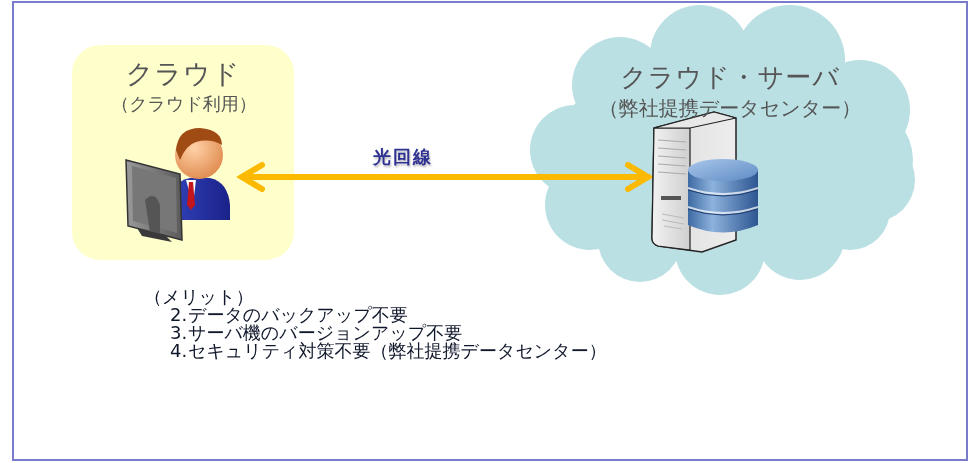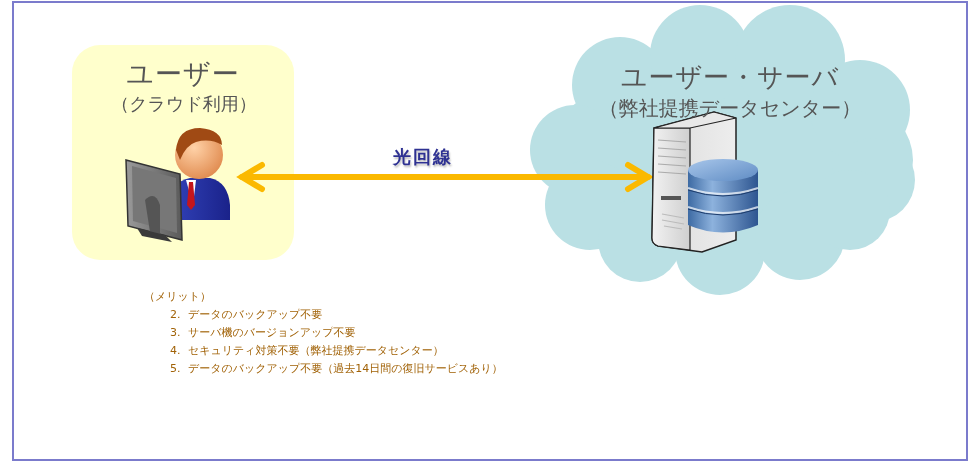--- a/index.html
+++ b/index.html
@@ -11,37 +11,37 @@
                 background: #ffffcc; border-radius: 28px; }
     .user-title { position: absolute; left: 72px; top: 56px; width: 222px; text-align: center;
                   font-size: 27px; color: #555555; letter-spacing: 1px; }
     .user-sub { position: absolute; left: 72px; top: 92px; width: 224px; text-align: center;
                 font-size: 18px; color: #555555; }
     .cloud { position: absolute; left: 0; top: 0; width: 970px; height: 463px; }
     .server-title { position: absolute; left: 560px; top: 60px; width: 340px; text-align: center;
                     font-size: 26px; color: #555555; letter-spacing: 1px; }
     .server-sub { position: absolute; left: 560px; top: 95px; width: 340px; text-align: center;
                   font-size: 20px; color: #555555; }
-    .line-label { position: absolute; left: 368px; top: 145px; width: 110px; text-align: center;
+    .line-label { position: absolute; left: 348px; top: 145px; width: 110px; text-align: center;
                   font-size: 18px; font-weight: bold; color: #2e3192;
                   text-shadow: 1px 2px 2px rgba(0,0,0,0.25); letter-spacing: 2px; }
-    .merits { position: absolute; left: 150px; top: 288px; font-size: 11px; color: #a16207;
+    .merits { position: absolute; left: 150px; top: 288px; font-size: 18px; color: #0f172a;
               line-height: 18px; }
     .merits .hdr { margin-left: -6px; }
     .merits .item { padding-left: 20px; white-space: nowrap; }
     .merits .num { display: inline-block; width: 18px; }
     svg { position: absolute; left: 0; top: 0; }
   </style>
 </head>
 <body>
 
 <div class="frame"></div>
 
 <div class="user-box"></div>
-<div class="user-title">ユーザー</div>
+<div class="user-title">クラウド</div>
 <div class="user-sub">（クラウド利用）</div>
 
 <svg class="cloud" width="970" height="463" viewBox="0 0 970 463">
   <defs>
     <linearGradient id="dbg" x1="0" x2="1" y1="0" y2="0">
       <stop offset="0" stop-color="#3d6aa3"></stop>
       <stop offset="0.35" stop-color="#8db2dd"></stop>
       <stop offset="1" stop-color="#2d5590"></stop>
     </linearGradient>
     <linearGradient id="dbtop" x1="0" x2="1" y1="0" y2="1">
@@ -125,24 +125,23 @@
 
     <path d="M688,170 L688,225 Q723,240 758,225 L758,170 Z" fill="url(#dbg)"></path>
     <ellipse cx="723" cy="170" rx="35" ry="11" fill="url(#dbtop)"></ellipse>
     <path d="M688,188 Q723,200 758,188" stroke="#ffffff" stroke-opacity="0.7" stroke-width="2" fill="none"></path>
     <path d="M688,207 Q723,219 758,207" stroke="#ffffff" stroke-opacity="0.7" stroke-width="2" fill="none"></path>
     <path d="M688,190 Q723,202 758,190" stroke="#1d3c6c" stroke-width="1" fill="none"></path>
     <path d="M688,209 Q723,221 758,209" stroke="#1d3c6c" stroke-width="1" fill="none"></path>
   </g>
 </svg>
 
-<div class="server-title">ユーザー・サーバ</div>
+<div class="server-title">クラウド・サーバ</div>
 <div class="server-sub">（弊社提携データセンター）</div>
 
 <div class="line-label">光回線</div>
 
 <div class="merits">
   <div class="hdr">（メリット）</div>
   <div class="item"><span class="num">2.</span><span>データのバックアップ不要</span></div>
   <div class="item"><span class="num">3.</span><span>サーバ機のバージョンアップ不要</span></div>
   <div class="item"><span class="num">4.</span><span>セキュリティ対策不要（弊社提携データセンター）</span></div>
-  <div class="item"><span class="num">5.</span><span>データのバックアップ不要（過去14日間の復旧サービスあり）</span></div>
 </div>
 
 </body></html>

